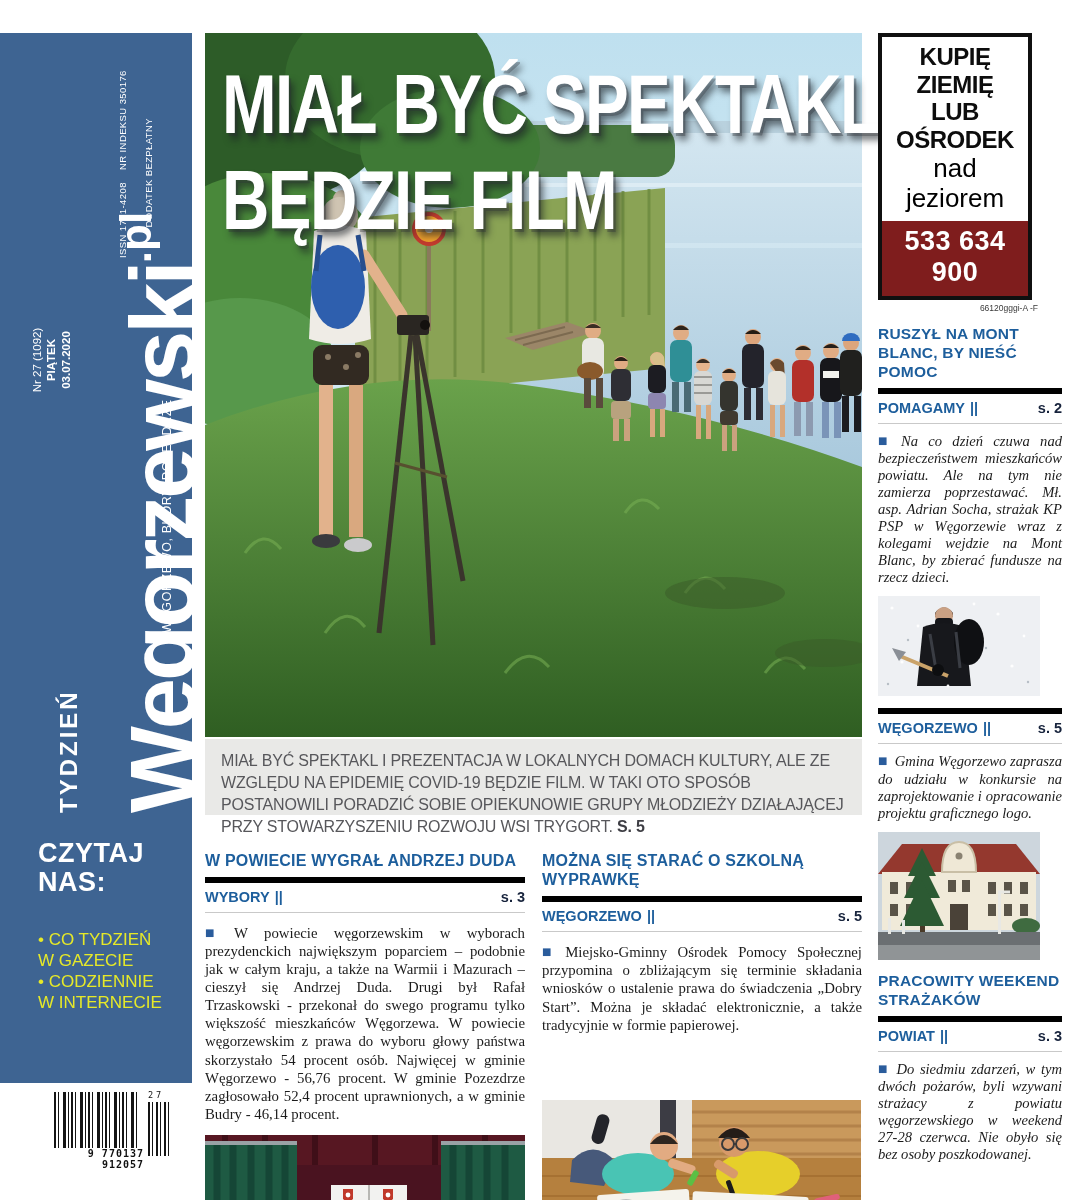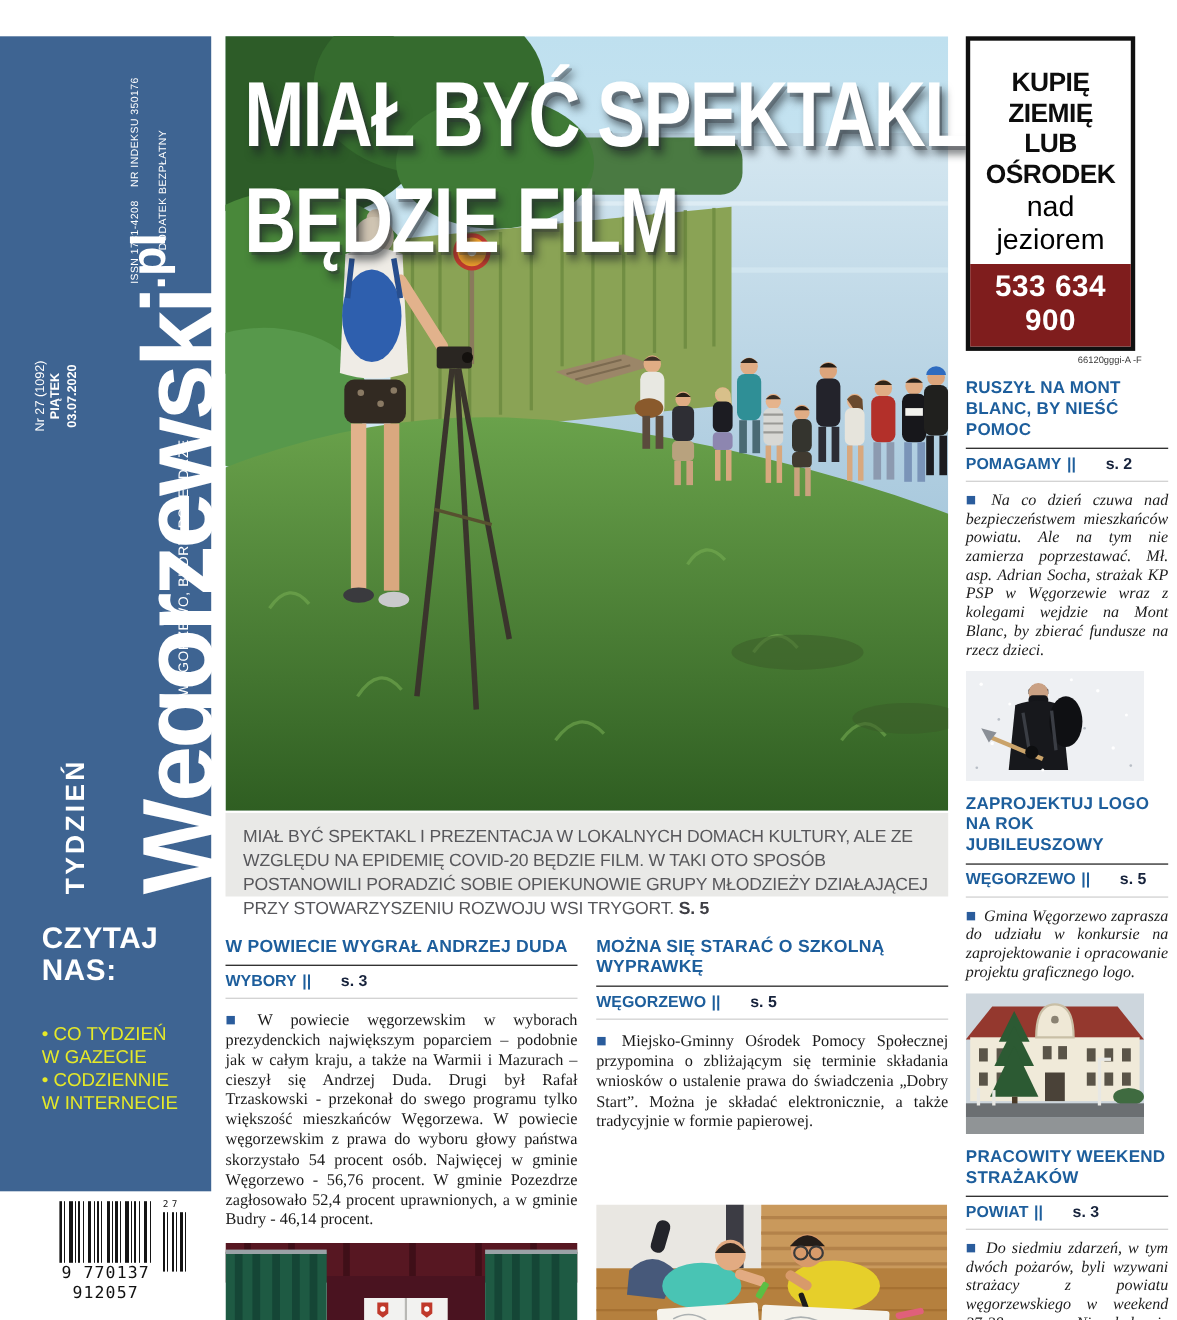--- a/index.html
+++ b/index.html
@@ -22,50 +22,50 @@
   .tagline { left:160px; top:366px; width:234px; height:17px; font-size:12.5px; letter-spacing:.6px; white-space:nowrap; }
   .read-us { position:absolute; left:38px; top:806px; color:#fff; }
   .read-us .t { font-size:27px; font-weight:bold; line-height:1.07; letter-spacing:.5px; }
   .read-list { position:absolute; left:38px; top:896px; color:#e6e928; font-size:17px; font-weight:normal; line-height:1.24; }
   .read-list span { display:block; }
 
   
   .barcode-wrap { position:absolute; left:48px; top:1090px; width:130px; height:75px; }
   .barcode-bars { position:absolute; left:6px; top:2px; width:84px; height:66px;
     background:repeating-linear-gradient(90deg,#141414 0 2px,#fff 2px 4px,#141414 4px 5px,#fff 5px 9px,#141414 9px 12px,#fff 12px 14px,#141414 14px 15px,#fff 15px 17px); }
-  .barcode-digits { position:absolute; left:0; top:58px; width:96px; text-align:center; background:#fff;
-    font-family:"DejaVu Sans Mono", monospace; font-size:15px; color:#111; letter-spacing:1px; }
+  .barcode-digits { position:absolute; left:0; top:58px; width:96px; text-align:right; background:#fff;
+    font-family:"DejaVu Sans Mono", monospace; font-size:10px; color:#111; letter-spacing:1px;font-weight:bold; }
   .barcode-addon { position:absolute; left:100px; top:12px; width:22px; height:54px;
     background:repeating-linear-gradient(90deg,#141414 0 2px,#fff 2px 4px,#141414 4px 5px,#fff 5px 8px); }
   .barcode-addon-label { position:absolute; left:100px; top:0; width:22px; text-align:left;
     font-family:"DejaVu Sans Mono", monospace; font-size:8.5px; letter-spacing:3px; color:#111; }
 
   
   .lead-photo { position:absolute; left:205px; top:33px; width:657px; height:704px; }
   .cover-headline { position:absolute; left:222px; top:56px; color:#fff; }
   .cover-headline span { display:block; font-size:84px; font-weight:bold; letter-spacing:-2px; line-height:96px;
     transform:scaleX(.78); transform-origin:left top; white-space:nowrap;
     text-shadow:3px 3px 0 rgba(45,50,55,.35), 6px 7px 9px rgba(25,30,35,.6); }
   .caption-box { position:absolute; left:205px; top:739px; width:657px; height:76px; background:#e9e9e7;
     padding:11px 18px 0 16px; color:#57575b; font-size:16px; line-height:1.38; letter-spacing:-.2px; }
   .caption-box b { color:#3e3e44; }
 
   
   .headline { color:#1d5e9c; font-weight:bold; letter-spacing:.2px; }
-  .kicker-row { display:flex; justify-content:flex-start; align-items:baseline;
-    border-top:1px solid #000000; border-bottom:1px solid #c9c9c9; padding:6px 0 7px;gap:27px; }
+  .kicker-row { display:flex; justify-content:space-between; align-items:baseline;
+    border-top:6px solid #000000; border-bottom:1px solid #c9c9c9; padding:6px 0 7px;gap:27px; }
   .kicker { color:#1d5e9c; font-weight:bold; font-size:14.5px; }
   .kicker .bars { font-weight:bold; color:#1d5e9c; padding-left:5px; }
   .pageref { color:#17233c; font-weight:bold; font-size:14.5px; }
   .body-text { font-family:"Liberation Serif", serif; color:#1b1b1b; text-align:justify; }
   .bullet { color:#2a5c9c; font-size:10px; margin-right:7px; position:relative; top:-2px; font-family:"DejaVu Sans",sans-serif; }
 
   
   .right-col { position:absolute; left:878px; top:33px; width:184px; }
-  .ad-box { width:154px; border:4px solid #101010; background:#fff; text-align:center; padding-top:25px; }
+  .ad-box { width:154px; border:4px solid #101010; background:#fff; text-align:center; padding-top:6px; }
   .ad-box .l12 { font-size:24px; font-weight:bold; color:#0d0d0d; letter-spacing:-.5px; line-height:1.15; }
   .ad-box .l3 { font-size:26px; font-weight:normal; color:#000000; line-height:1.15; margin:1px 0 7px; }
   .ad-phone { background:#7f1d1d; color:#fff; font-size:27px; font-weight:bold; letter-spacing:.5px; padding:5px 0 8px; }
   .ad-code { width:160px; text-align:right; font-size:8.5px; color:#3a3a3a; margin-top:3px; }
   .r-article { margin-top:12px; }
   .r-article .headline { font-size:15.5px; line-height:1.22; margin-bottom:6px; }
   .r-article .body-text { font-size:14.6px; line-height:1.17; margin-top:9px;font-style:italic; }
   .r-photo { display:block; margin-top:10px; }
 
   
@@ -285,21 +285,21 @@
     </g>
     <line x1="190" y1="430" x2="242" y2="444" stroke="#57502f" stroke-width="3"></line>
   </svg>
 
   <div class="cover-headline">
     <span>MIAŁ BYĆ SPEKTAKL,</span>
     <span>BĘDZIE FILM</span>
   </div>
 
   <div class="caption-box">
-    <span>MIAŁ BYĆ SPEKTAKL I PREZENTACJA W LOKALNYCH DOMACH KULTURY, ALE ZE WZGLĘDU NA EPIDEMIĘ COVID-20 BĘDZIE FILM. W TAKI OTO SPOSÓB POSTANOWILI PORADZIĆ SOBIE OPIEKUNOWIE GRUPY MŁODZIEŻY DZIAŁAJĄCEJ PRZY STOWARZYSZENIU ROZWOJU WSI TRYGORT.</span>
+    <span>MIAŁ BYĆ SPEKTAKL I PREZENTACJA W LOKALNYCH DOMACH KULTURY, ALE ZE WZGLĘDU NA EPIDEMIĘ COVID-19 BĘDZIE FILM. W TAKI OTO SPOSÓB POSTANOWILI PORADZIĆ SOBIE OPIEKUNOWIE GRUPY MŁODZIEŻY DZIAŁAJĄCEJ PRZY STOWARZYSZENIU ROZWOJU WSI TRYGORT.</span>
     <b>S. 5</b>
   </div>
 
   <div class="right-col">
 
     <div class="ad-box">
       <div class="l12">KUPIĘ ZIEMIĘ</div>
       <div class="l12">LUB OŚRODEK</div>
       <div class="l3">nad jeziorem</div>
       <div class="ad-phone">533 634 900</div>
@@ -339,21 +339,20 @@
         <g fill="#aab2ba" opacity=".8">
           <circle cx="30" cy="44" r="1.2"></circle>
             <circle cx="108" cy="52" r="1.2"></circle>
             <circle cx="150" cy="86" r="1.2"></circle>
             <circle cx="10" cy="88" r="1.2"></circle>
         </g>
       </svg>
     </div>
 
     <div class="r-article">
-      <div class="headline">ZAPROJEKTUJ LOGO NA ROK JUBILEUSZOWY</div>
       <div class="kicker-row">
         <span class="kicker"><span>WĘGORZEWO</span><span class="bars">||</span></span>
         <span class="pageref">s. 5</span>
       </div>
       <p class="body-text"><span class="bullet">■</span><span>Gmina Węgorzewo zaprasza do udziału w konkursie na zaprojektowanie i opracowanie projektu graficznego logo.</span></p>
       <svg class="r-photo" width="162" height="128" viewBox="0 0 162 128" aria-hidden="true">
         <rect width="162" height="128" fill="#cdd6dd"></rect>
         <path d="M0,42 L24,12 L138,12 L162,42 Z" fill="#94382e"></path>
         <rect x="4" y="40" width="154" height="58" fill="#f0ead9"></rect>
         <path d="M64,40 Q64,10 81,10 Q98,10 98,40 Z" fill="#efe8d6" stroke="#c9bfa6" stroke-width="2"></path>

